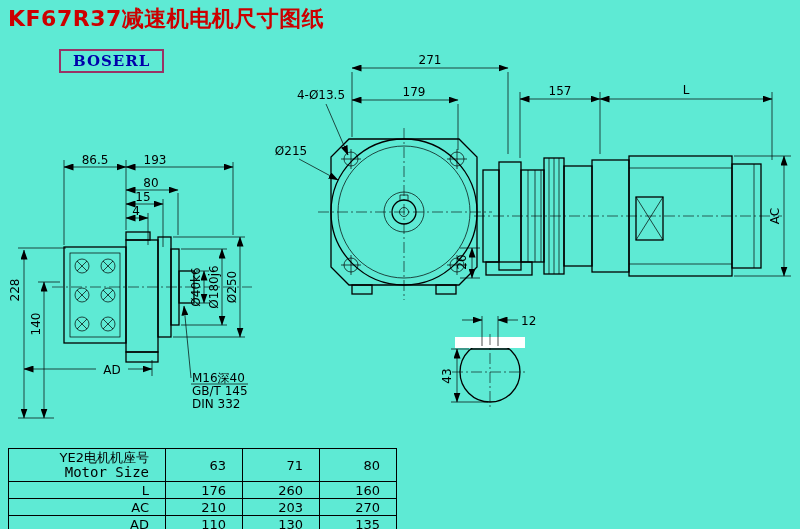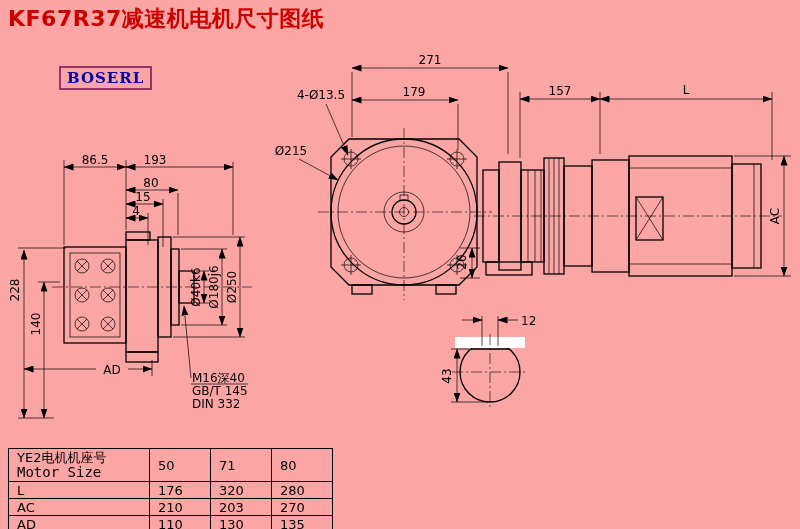--- a/index.html
+++ b/index.html
@@ -1,31 +1,31 @@
 <!DOCTYPE html>
 <html style="--title_color: #cc0000; --logo_text: #0000aa; --logo_border: #993366; --line: #000000;"><head>
 <meta charset="utf-8">
 <style>
   html,body{margin:0;padding:0;background:#fff;}
-  #page{position:relative;width:800px;height:529px;background:#fca5a5;overflow:hidden;
+  #page{position:relative;width:800px;height:529px;background:#5eead4;overflow:hidden;
         font-family:"DejaVu Sans",sans-serif;color:#000;}
   .title{position:absolute;left:8px;top:4px;font-size:22px;font-weight:bold;
          color:var(--title_color,#cc0000);letter-spacing:.5px;white-space:nowrap;}
-  .logo{position:absolute;left:59px;top:66px;border:2px solid var(--logo_border,#993366);
+  .logo{position:absolute;left:59px;top:49px;border:2px solid var(--logo_border,#993366);
         color:var(--logo_text,#0000aa);font-family:"DejaVu Serif",serif;font-weight:bold;
-        font-size:15px;padding:1px 6px;letter-spacing:1px;}
+        font-size:15px;padding:1px 12px;letter-spacing:1px;}
   svg{position:absolute;left:0;top:0;}
   svg text{font-family:"DejaVu Sans",sans-serif;fill:#000;font-size:12px;}
   .o{stroke:#000;stroke-width:1.3;fill:none;}
   .t{stroke:#000;stroke-width:.7;fill:none;}
   .d{stroke:#000;stroke-width:.7;fill:none;}
   .cl{stroke:#000;stroke-width:.6;fill:none;stroke-dasharray:11 3 2 3;}
   table.dims{position:absolute;left:8px;top:448px;border-collapse:collapse;font-size:13px;}
-  table.dims td,table.dims th{border:1px solid #000;text-align:left;font-weight:normal;
-        padding:0 8px;height:16px;line-height:15px;}
+  table.dims td,table.dims th{border:1px solid #000;text-align:right;font-weight:normal;
+        padding:0 16px;height:16px;line-height:15px;}
   table.dims th.lbl{width:124px;height:32px;line-height:14px;}
   table.dims .c{width:44px;}
   .mono{font-family:"DejaVu Sans Mono",monospace;font-size:14px;}
 </style>
 </head>
 <body>
 
 <div id="page">
 
   <div class="title">KF67R37减速机电机尺寸图纸</div>
@@ -231,29 +231,29 @@
     </g>
   </svg>
 
   <table class="dims">
     <tbody>
         <tr>
       <th class="lbl">
         <div>YE2电机机座号</div>
         <div class="mono">Motor Size</div>
       </th>
-      <th class="c">50</th>
+      <th class="c">63</th>
       <th class="c">71</th>
       <th class="c">80</th>
     </tr>
     <tr>
       <td>L</td>
       <td>176</td>
-      <td>320</td>
-      <td>280</td>
+      <td>260</td>
+      <td>160</td>
     </tr>
     <tr>
       <td>AC</td>
       <td>210</td>
       <td>203</td>
       <td>270</td>
     </tr>
     <tr>
       <td>AD</td>
       <td>110</td>

